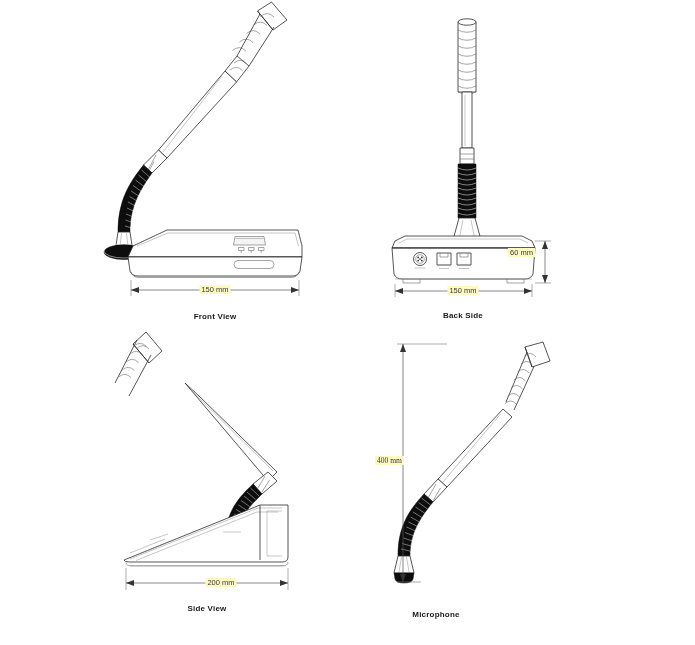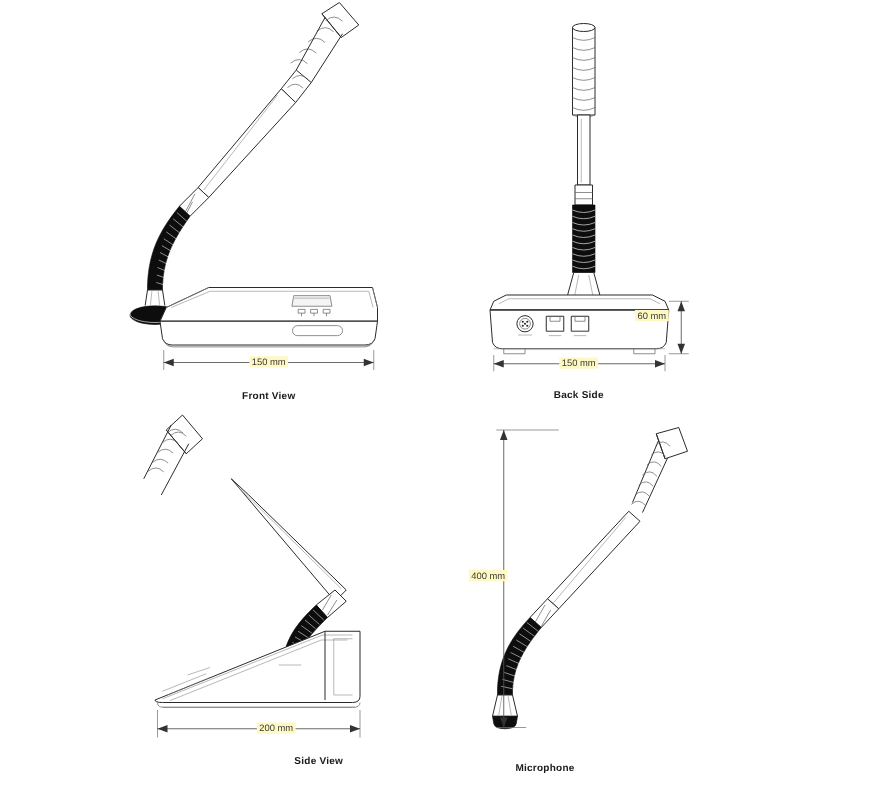--- a/index.html
+++ b/index.html
@@ -389,21 +389,21 @@
         <path class="extline" d="M 16 258 L 16 280"></path>
         <path class="extline" d="M 178 258 L 178 280"></path>
         <path class="dimline" d="M 16 273 L 178 273"></path>
         <polygon class="arrow" points="16,273 24,270 24,276"></polygon>
         <polygon class="arrow" points="178,273 170,270 170,276"></polygon>
       </g>
     </svg>
 
     <div class="dim-text h" style="left:97px; top:268px;margin-left:14px;">200 mm</div>
 
-    <div class="view-label" style="left:97px; top:294px;margin-left:48px;">Side View</div>
+    <div class="view-label" style="left:97px; top:294px;">Side View</div>
   </div>
 
   <div class="panel" style="left:375px; top:330px; width:200px; height:305px;">
     <svg width="200" height="305" viewBox="0 0 200 305">
 
       <g>
 
         <g>
           <path class="wht" d="M 150 17 L 168 12 L 175 31 L 157 37 Z"></path>
           <path class="ln" d="M 150 17 L 157 37"></path>
@@ -463,18 +463,18 @@
 
       <g>
         <path class="extline" d="M 22 14 L 72 14"></path>
         <path class="extline" d="M 22 252 L 46 252"></path>
         <path class="dimline" d="M 28 14 L 28 252"></path>
         <polygon class="arrow" points="28,14 25,22 31,22"></polygon>
         <polygon class="arrow" points="28,252 25,244 31,244"></polygon>
       </g>
     </svg>
 
-    <div class="dim-text" style="left:0px; top:126px;">400 mm</div>
+    <div class="dim-text" style="left:0px; top:126px;font-family:Liberation Serif, serif;">400 mm</div>
 
     <div class="view-label" style="left:61px; top:280px;">Microphone</div>
   </div>
 
 </div>
 
 </body></html>

